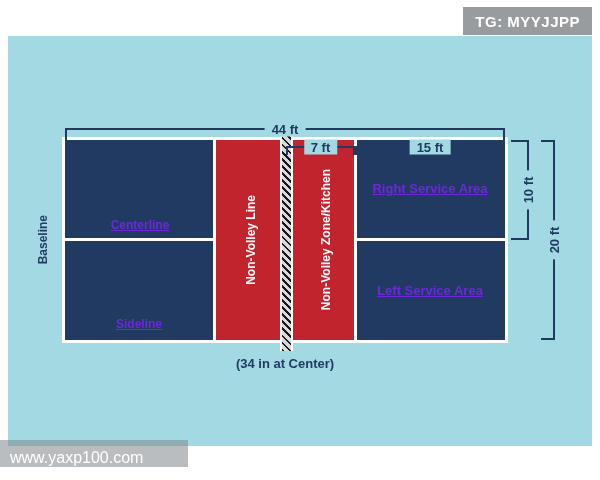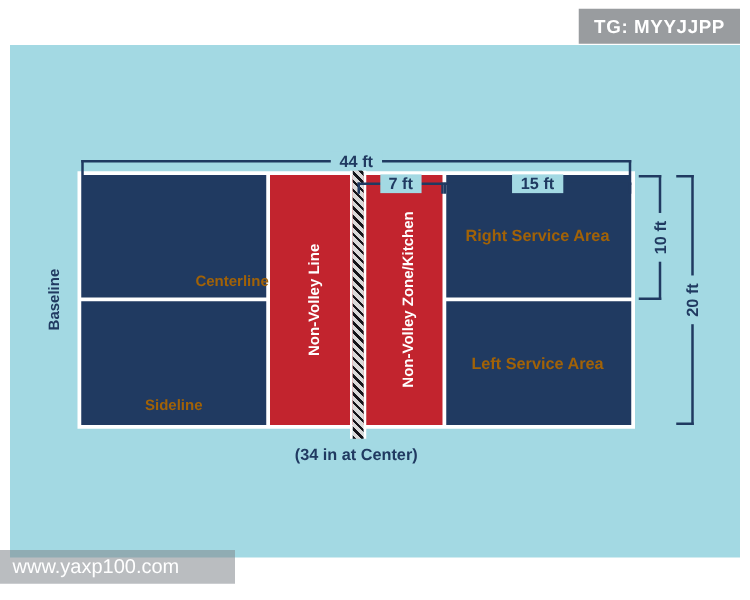--- a/index.html
+++ b/index.html
@@ -19,21 +19,21 @@
     position:absolute; top:7px; right:8px; height:28px;
     background:rgba(90,95,100,0.62);
     color:#ffffff; font-size:15px; font-weight:bold;
     display:flex; align-items:center; padding:12px 12px; letter-spacing:0.5px;
     z-index:30;
   }
   .watermark {
     position:absolute; left:0; top:440px; height:27px; width:188px;
     background:rgba(130,135,140,0.55);
     color:#ffffff; font-size:16px;
-    display:flex; align-items:center; padding:0 10px;
+    display:flex; align-items:flex-end; padding:0 10px;
     z-index:30;
   }
   
   .court {
     position:absolute; left:62px; top:137px; width:446px; height:206px;
     background:#ffffff; z-index:5;
   }
   .cell { position:absolute; }
   .navy { background:#203a61; }
   .red  { background:#c2242e; }
@@ -64,22 +64,22 @@
     background:#a3d9e3; padding:6px 0;
     font-weight:bold; font-size:13px; color:#203a61; white-space:nowrap;
   }
   
   .vbox {
     position:absolute; display:flex; align-items:center; justify-content:center;
     z-index:12;
   }
   .vbox span { writing-mode:vertical-rl; transform:rotate(180deg); font-weight:bold; }
   .court-label {
-    position:absolute; text-align:center; color:#a16207; font-weight:bold;
-    font-size:12px; z-index:12;
+    position:absolute; text-align:center; color:#6d28d9; font-weight:bold;
+    font-size:12px; z-index:12;text-decoration:underline;
   }
   .service-label { font-size:13px; }
   .navy-text { color:#203a61; }
   .white-text { color:#ffffff; }
   .note {
     position:absolute; left:135px; top:355px; width:300px; text-align:center;
     color:#203a61; font-weight:bold; font-size:13px; line-height:1.45; z-index:12;
   }
 </style>
 </head>
@@ -129,21 +129,21 @@
 <div class="dim-v" style="left:553px; top:140px; height:200px;">
   <div class="tick t" style="left:-14px; width:14px;"></div>
   <div class="tick b" style="left:-14px; width:14px;"></div>
   <span class="lbl">20 ft</span>
 </div>
 
 <div class="vbox" style="left:30px; top:140px; width:26px; height:200px;">
   <span class="navy-text" style="font-size:12px;">Baseline</span>
 </div>
 
-<div class="court-label" style="left:65px; top:218px; width:150px;text-align:right;">Centerline</div>
+<div class="court-label" style="left:65px; top:218px; width:150px;">Centerline</div>
 <div class="court-label" style="left:65px; top:317px; width:148px;text-align:center;">Sideline</div>
 
 <div class="vbox" style="left:216px; top:140px; width:70px; height:200px;">
   <span class="white-text" style="font-size:12px;">Non-Volley Line</span>
 </div>
 
 <div class="vbox" style="left:295px; top:140px; width:62px; height:200px;">
   <span class="white-text" style="font-size:12px;">Non-Volley Zone/Kitchen</span>
 </div>
 

